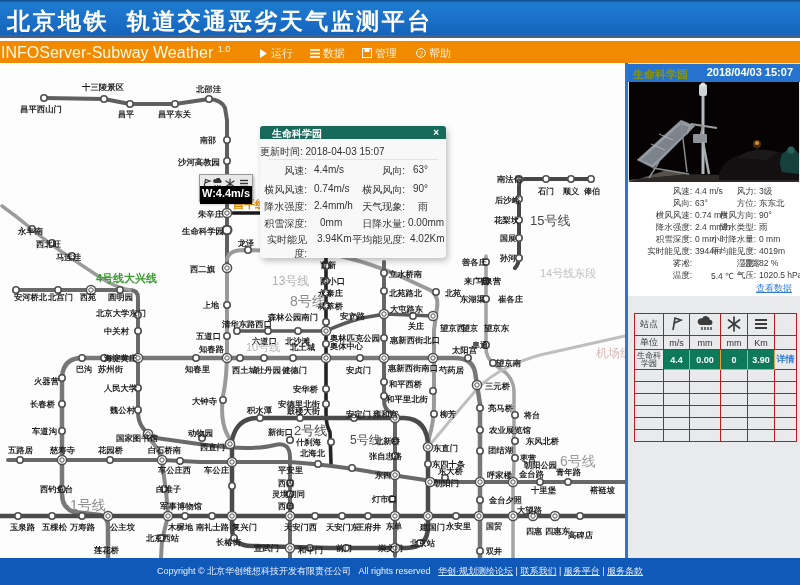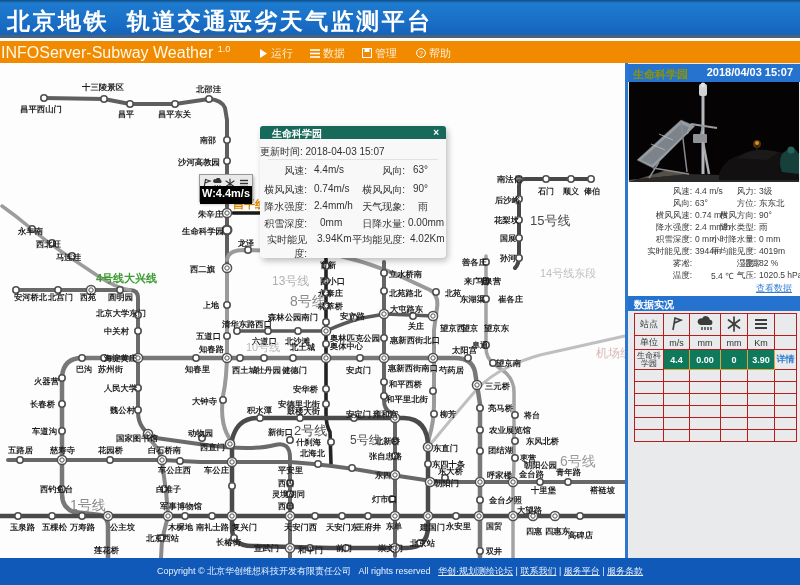--- a/index.html
+++ b/index.html
@@ -655,23 +655,20 @@
 <div class="row" style="top:88px;">
           <span class="abs wl">温度:</span>
           <span class="abs" style="left:67px;padding-left:16px;">5.4 ℃</span>
           <span class="abs wl2">气压:</span>
           <span class="abs" style="left:131px;">1020.5 hPa</span>
         </div>
 
 <div id="vlink"><u>查看数据</u></div>
 </div>
 
-<div id="dbar" class="abs">
-        <span style="position:absolute;left:6px;top:2px;">数据实况</span>
-      </div>
 
 <div id="dtable" class="abs">
 <table style="border-collapse:collapse;table-layout:fixed;width:162px;font-family:'Liberation Sans',sans-serif;">
 <colgroup>
             <col style="width:29px">
             <col style="width:26px">
             <col style="width:31px">
             <col style="width:27px">
             <col style="width:27px">
             <col style="width:22px">

